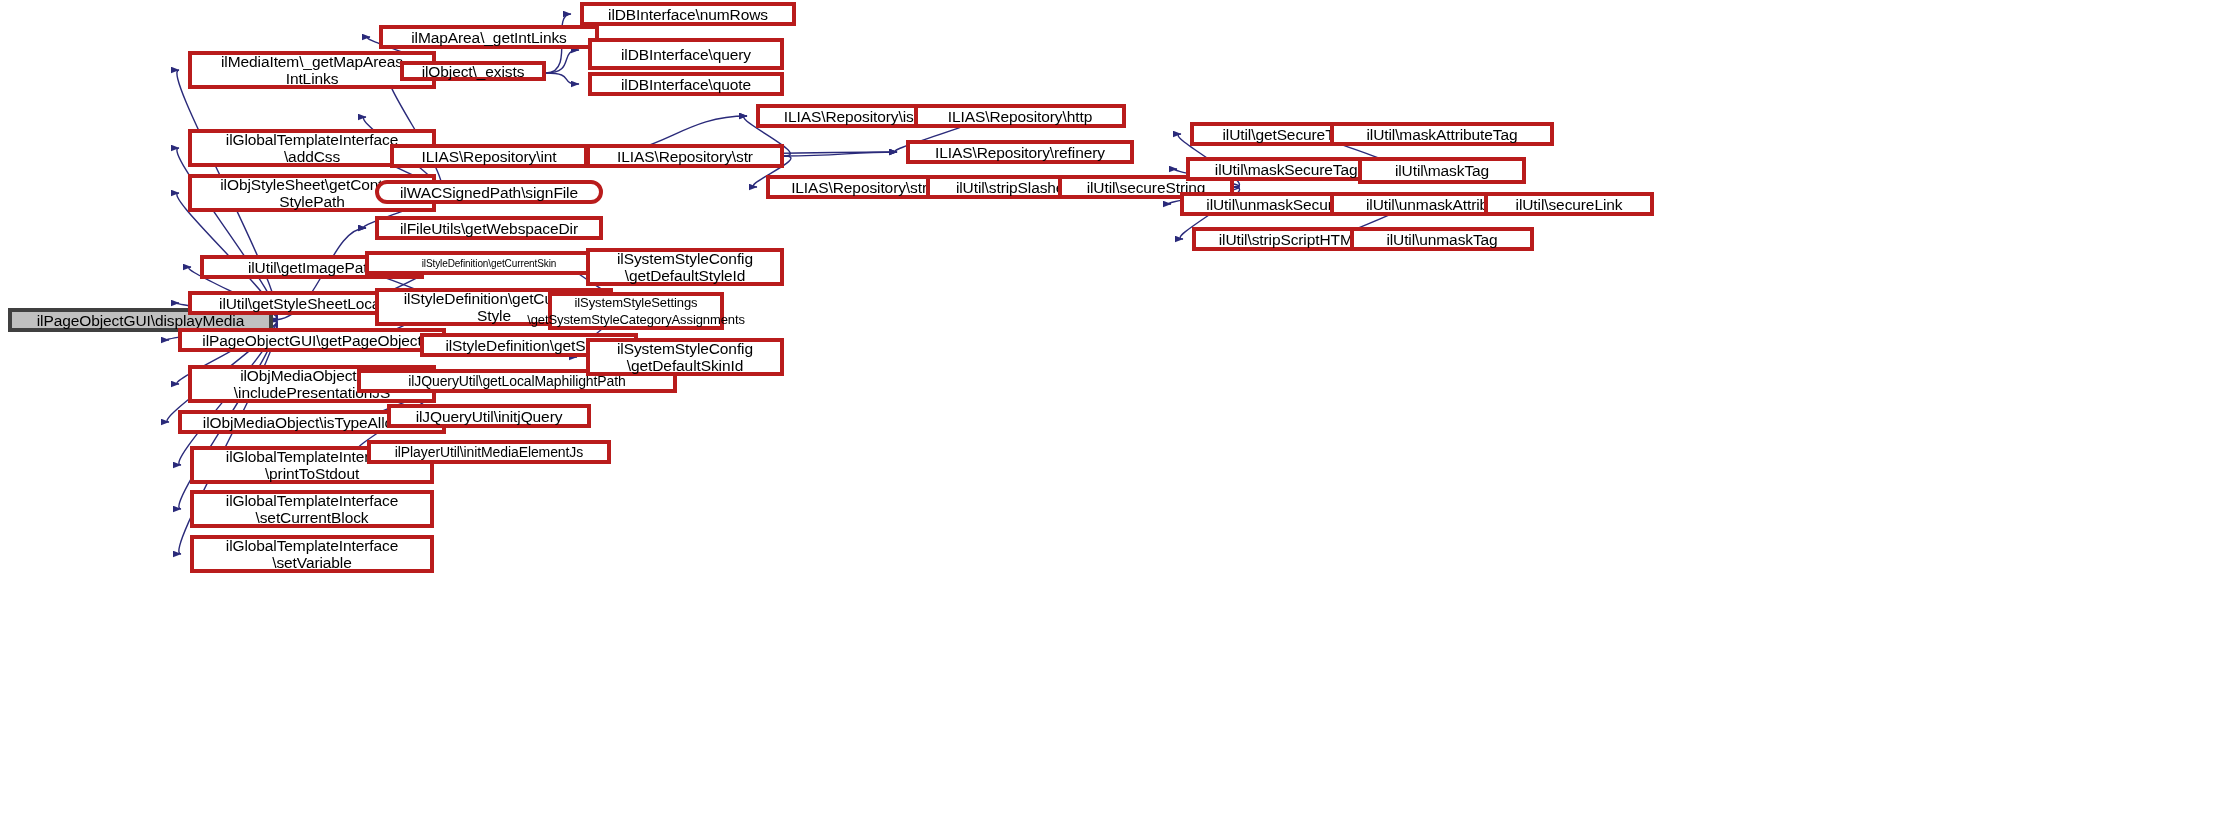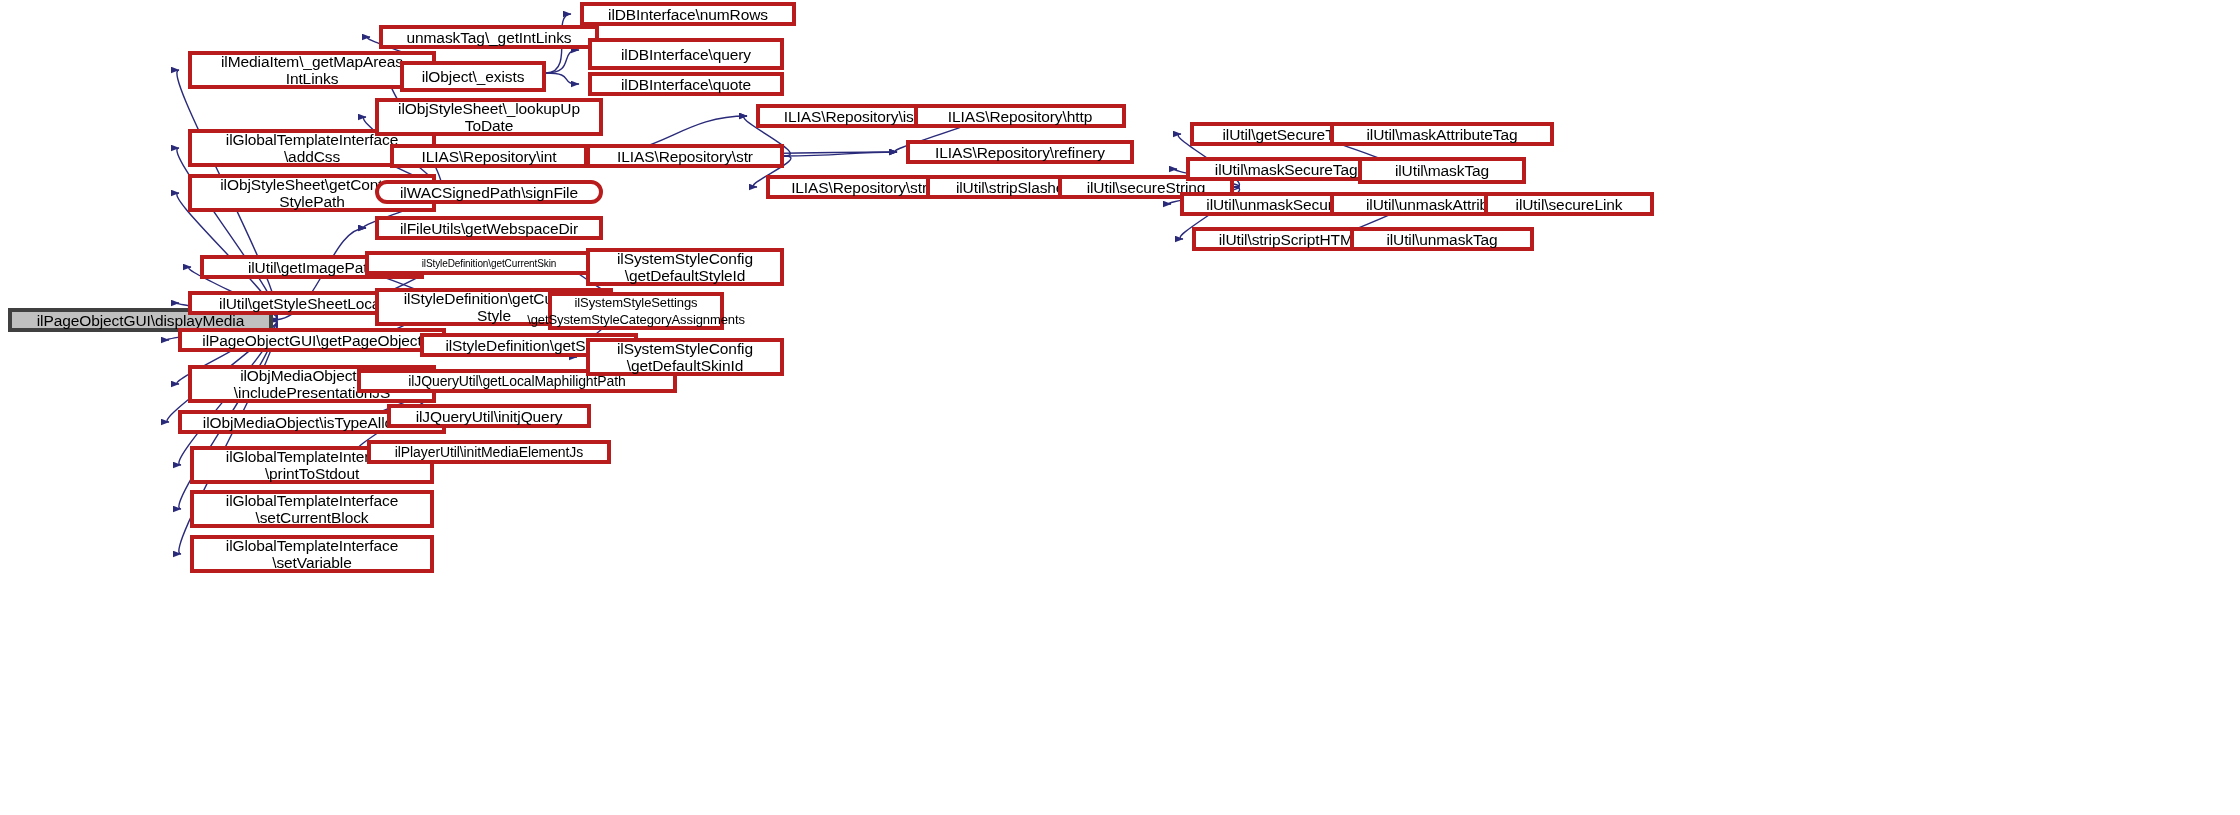--- a/index.html
+++ b/index.html
@@ -122,24 +122,22 @@
     <div class="node" style="left: 178px; top: 328px; width: 268px; height: 24px;">ilPageObjectGUI\getPageObject</div>
     <div class="node" style="left: 188px; top: 365px; width: 248px; height: 38px;">ilObjMediaObjectGUI
 \includePresentationJS</div>
     <div class="node" style="left: 178px; top: 410px; width: 268px; height: 24px;">ilObjMediaObject\isTypeAllowed</div>
     <div class="node" style="left: 190px; top: 446px; width: 244px; height: 38px;">ilGlobalTemplateInterface
 \printToStdout</div>
     <div class="node" style="left: 190px; top: 490px; width: 244px; height: 38px;">ilGlobalTemplateInterface
 \setCurrentBlock</div>
     <div class="node" style="left: 190px; top: 535px; width: 244px; height: 38px;">ilGlobalTemplateInterface
 \setVariable</div>
-    <div class="node" style="left: 379px; top: 25px; width: 220px; height: 24px;">unmaskTag\_getIntLinks</div>
-    <div class="node" style="left: 400px; top: 61px; width: 146px; height: 31px;">ilObject\_exists</div>
-    <div class="node" style="left: 375px; top: 98px; width: 228px; height: 38px;">ilObjStyleSheet\_lookupUp
-ToDate</div>
+    <div class="node" style="left: 379px; top: 25px; width: 220px; height: 24px;">ilMapArea\_getIntLinks</div>
+    <div class="node" style="left: 400px; top: 61px; width: 146px; height: 20px;">ilObject\_exists</div>
     <div class="node" style="left: 390px; top: 144px; width: 198px; height: 24px;">ILIAS\Repository\int</div>
     <div class="node" style="left: 375px; top: 180px; width: 228px; height: 24px; border-radius: 12px;">ilWACSignedPath\signFile</div>
     <div class="node" style="left: 375px; top: 216px; width: 228px; height: 24px;">ilFileUtils\getWebspaceDir</div>
     <div class="node" style="left: 365px; top: 251px; width: 248px; height: 24px; font-size: 10px;">ilStyleDefinition\getCurrentSkin</div>
     <div class="node" style="left: 375px; top: 288px; width: 238px; height: 38px;">ilStyleDefinition\getCurrent
 Style</div>
     <div class="node" style="left: 380px; top: 333px; width: 218px; height: 24px; margin-left: 40px;">ilStyleDefinition\getSkins</div>
     <div class="node" style="left: 357px; top: 369px; width: 320px; height: 24px; font-size: 14px;">ilJQueryUtil\getLocalMaphilightPath</div>
     <div class="node" style="left: 387px; top: 404px; width: 204px; height: 24px;">ilJQueryUtil\initjQuery</div>
     <div class="node" style="left: 367px; top: 440px; width: 244px; height: 24px; font-size: 14px;">ilPlayerUtil\initMediaElementJs</div>

